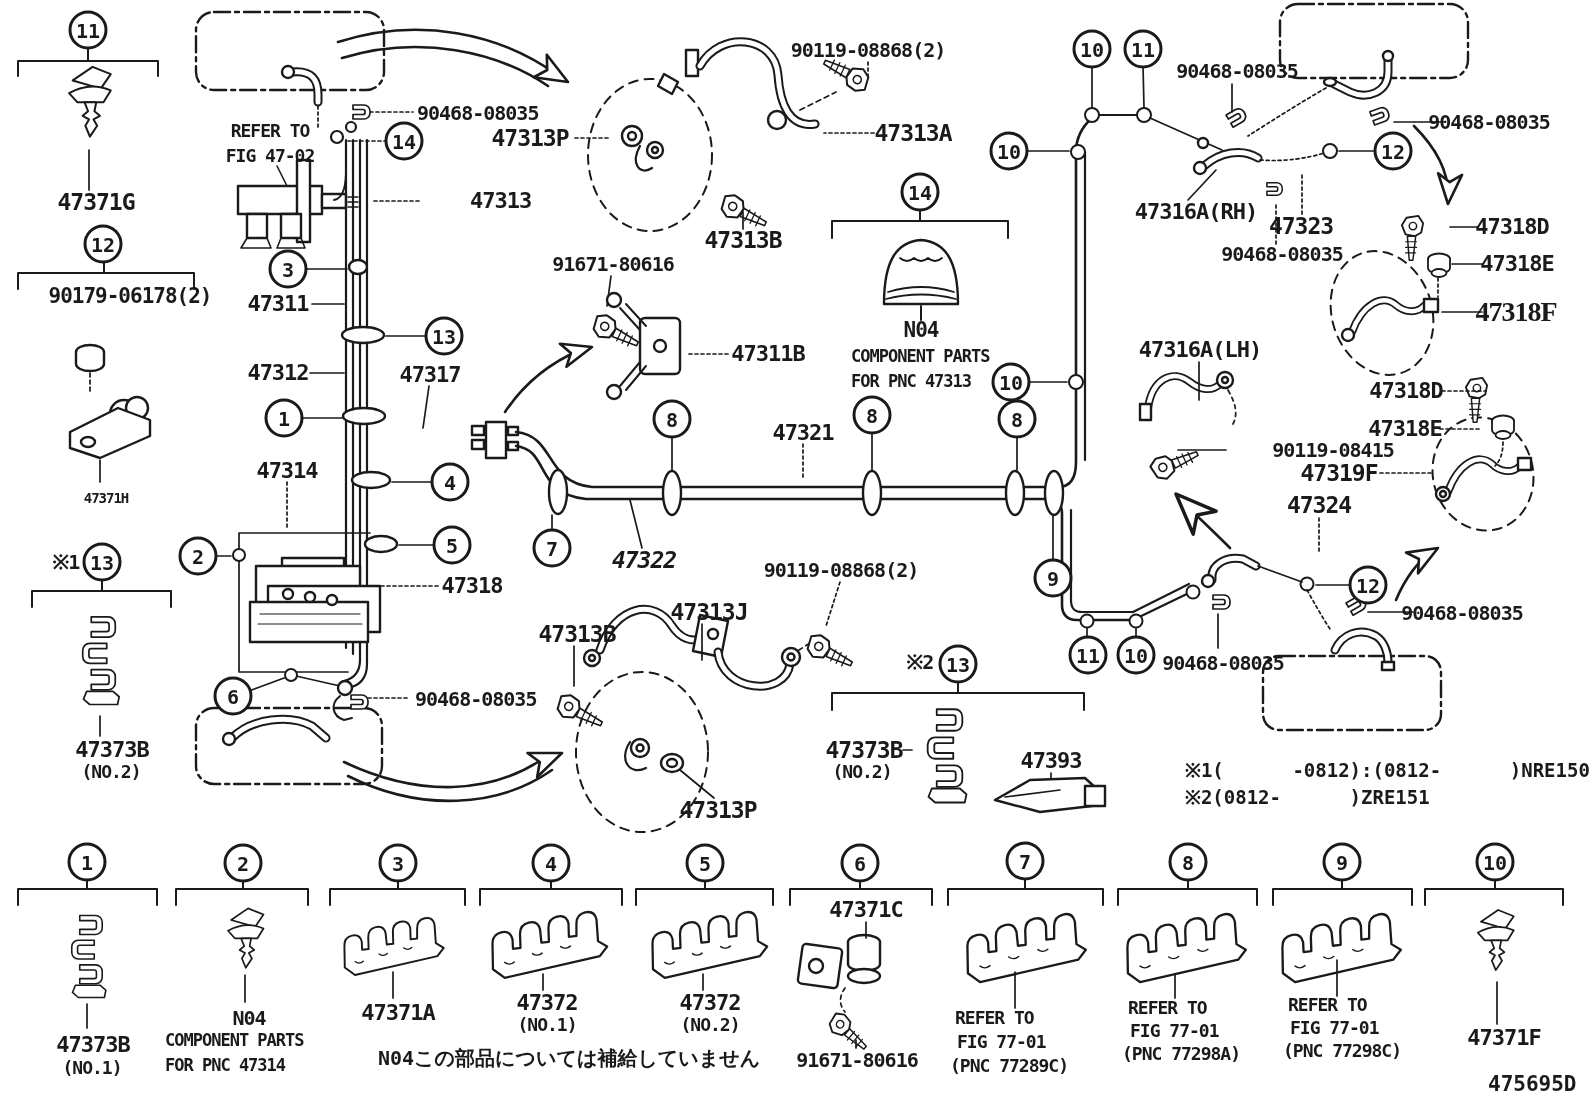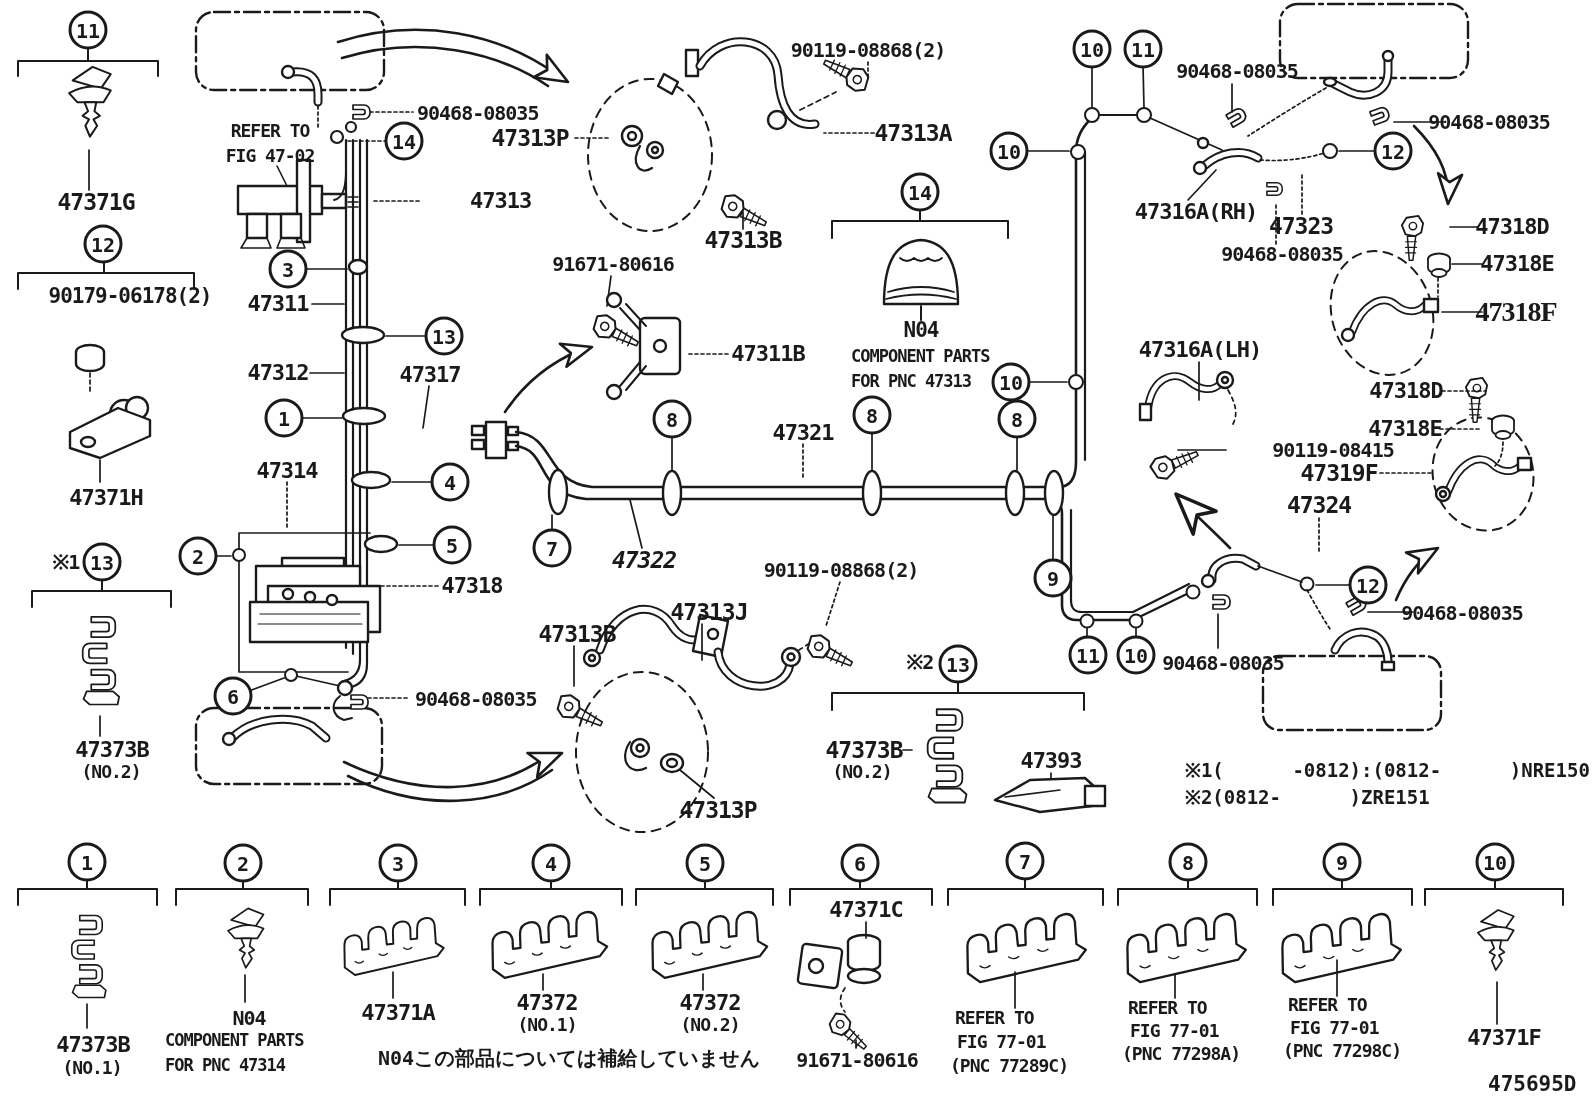--- a/index.html
+++ b/index.html
@@ -495,21 +495,21 @@
     <g transform="translate(348,692)">
             <use href="#clamp90" width="24" height="20"></use>
           </g>
   </g>
 </g>
 </svg>
 
 <div id="labels">
       <div class="plabel" style="left: 96px; top: 202px; font-size: 23px;">47371G</div>
       <div class="plabel" style="left: 110px; top: 296px; font-size: 21px; margin-left: 20px;">90179-06178(2)</div>
-      <div class="plabel" style="left: 106px; top: 498px; font-size: 22px;">47371H</div>
+      <div class="plabel" style="left: 106px; top: 498px; font-size: 14px;">47371H</div>
       <div class="plabel" style="left: 66px; top: 562px; font-size: 20px;">※1</div>
       <div class="plabel" style="left: 112px; top: 750px; font-size: 22px;">47373B</div>
       <div class="plabel" style="left: 111px; top: 772px; font-size: 18px;">(NO.2)</div>
       <div class="plabel" style="left: 270px; top: 131px; font-size: 18px;">REFER TO</div>
       <div class="plabel" style="left: 270px; top: 156px; font-size: 18px;">FIG 47-02</div>
       <div class="plabel al" style="left: 417px; top: 113px; font-size: 20px;">90468-08035</div>
       <div class="plabel al" style="left: 422px; top: 201px; font-size: 22px; margin-left: 48px;">47313</div>
       <div class="plabel" style="left: 278px; top: 304px; font-size: 22px;">47311</div>
       <div class="plabel" style="left: 278px; top: 373px; font-size: 22px;">47312</div>
       <div class="plabel" style="left: 430px; top: 375px; font-size: 22px;">47317</div>

